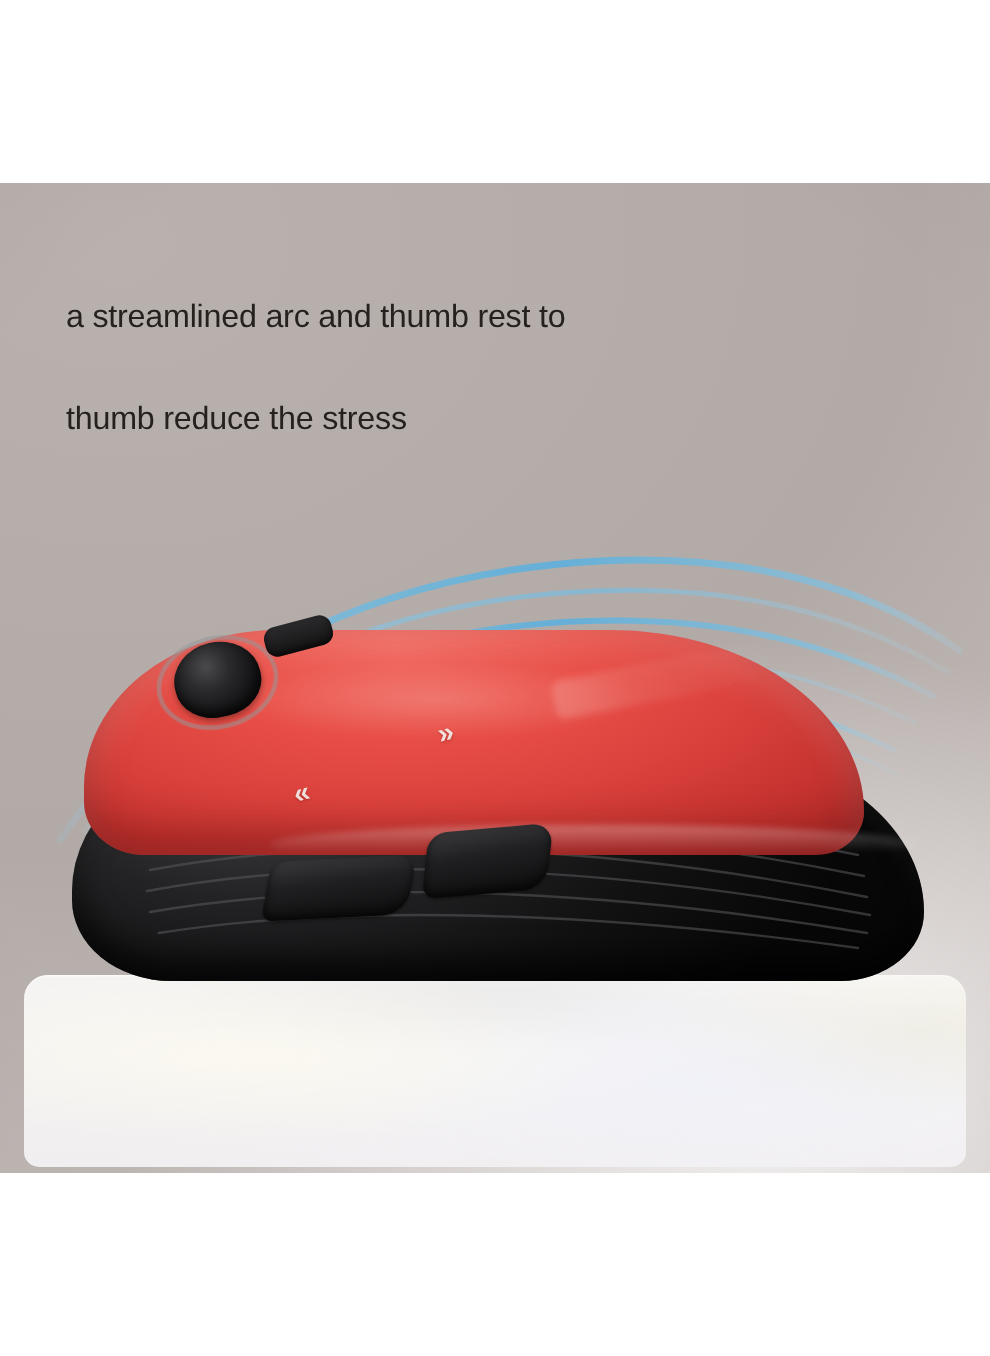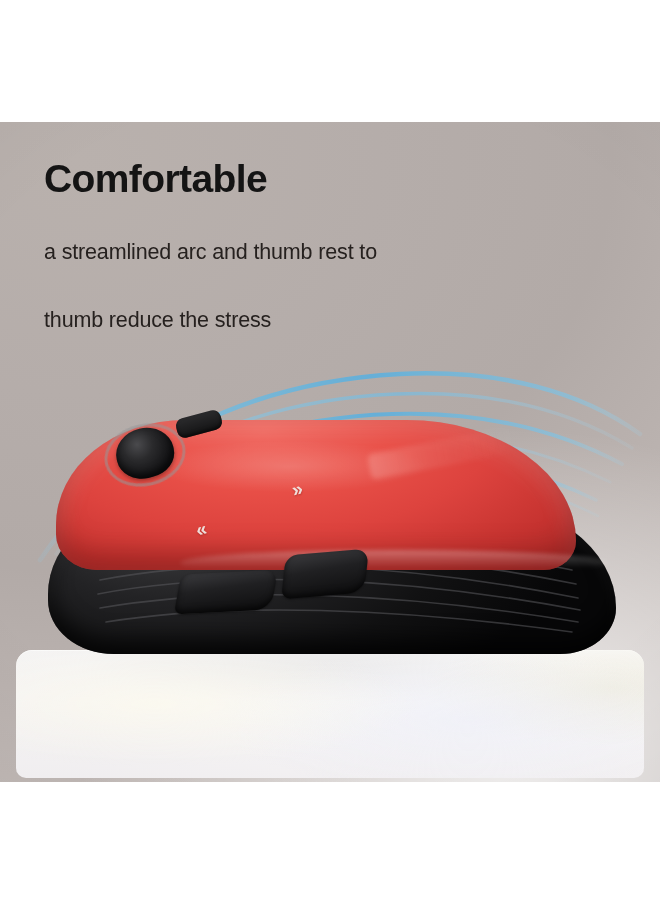--- a/index.html
+++ b/index.html
@@ -284,21 +284,20 @@
 </style>
 </head>
 <body>
 
 <div class="canvas">
 
   <div class="photo">
     <div class="photo-vignette"></div>
 
     <div class="copy">
-      <h1 class="headline-strong">Comfortable</h1>
       <p class="subcopy">
         <span>a streamlined arc and thumb rest to</span>
         <span>thumb reduce the stress</span>
       </p>
     </div>
 
     <svg class="arcs" viewBox="0 0 660 230" preserveAspectRatio="none">
       <defs>
         <linearGradient id="arcFade" x1="0" y1="0" x2="1" y2="0">
           <stop offset="0%" stop-color="#8fc9e6" stop-opacity="0.15"></stop>

